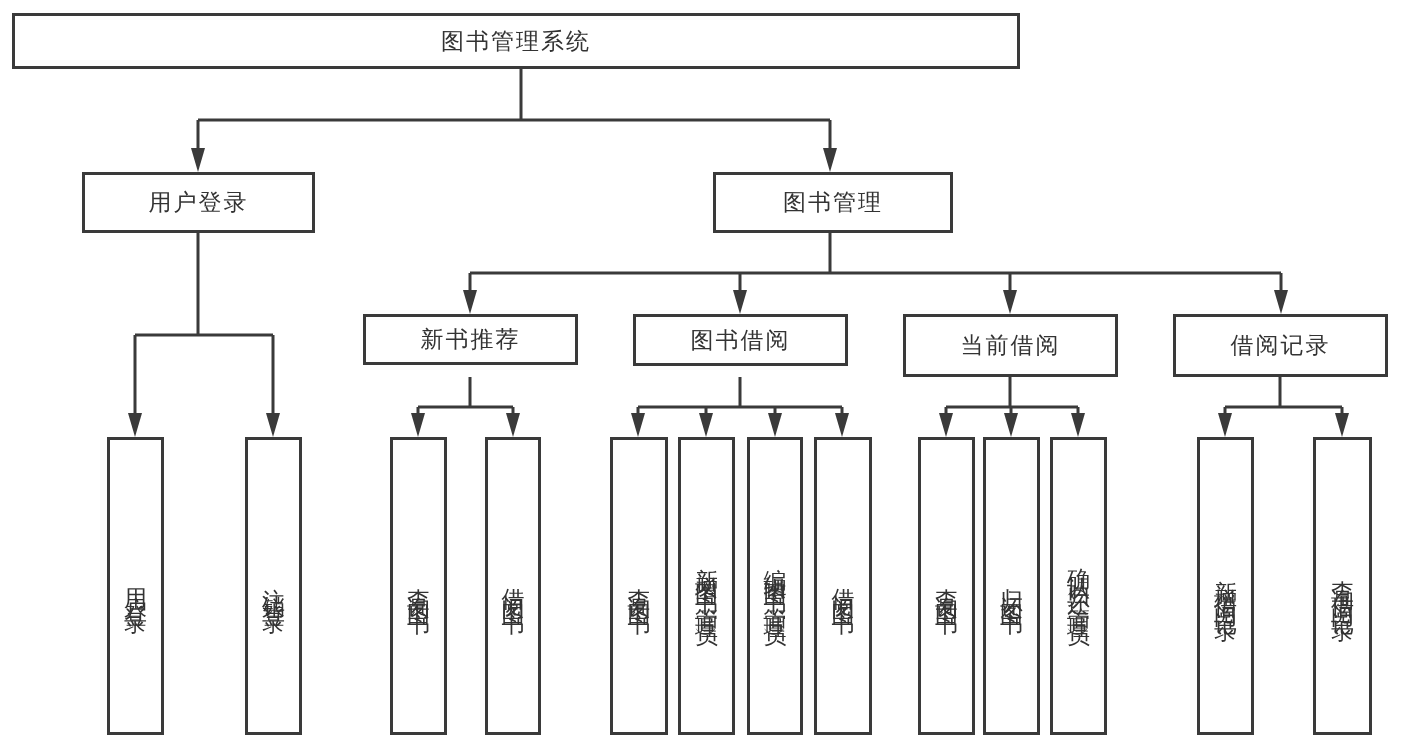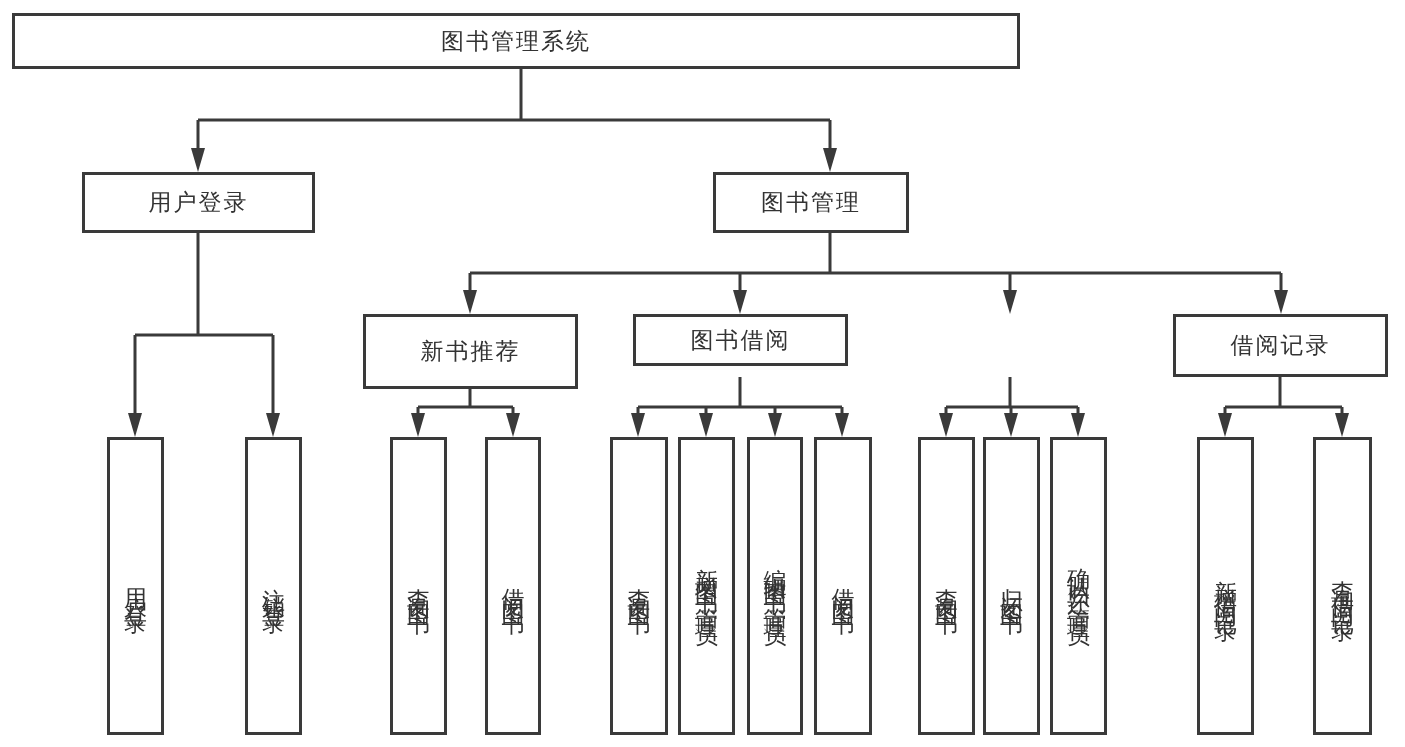--- a/index.html
+++ b/index.html
@@ -91,29 +91,32 @@
     <polygon points="1335,413 1349,413 1342,437"></polygon>
   </svg>
 
   <div class="box hbox" style="left:12px;top:13px;width:1008px;height:56px;">
     <span>图书管理系统</span>
   </div>
 
   <div class="box hbox" style="left:82px;top:172px;width:233px;height:61px;">
     <span>用户登录</span>
   </div>
-  <div class="box hbox" style="left:713px;top:172px;width:196px;height:61px;justify-content:center;">
+  <div class="box hbox" style="left:713px;top:172px;width:240px;height:61px;justify-content:center;">
     <span>图书管理</span>
   </div>
 
-  <div class="box hbox" style="left:363px;top:314px;width:215px;height:75px;">
+  <div class="box hbox" style="left:363px;top:314px;width:215px;height:51px;">
     <span>新书推荐</span>
   </div>
   <div class="box hbox" style="left:633px;top:314px;width:215px;height:52px;">
     <span>图书借阅</span>
+  </div>
+  <div class="box hbox" style="left:903px;top:314px;width:215px;height:63px;">
+    <span>当前借阅</span>
   </div>
   <div class="box hbox" style="left:1173px;top:314px;width:215px;height:63px;">
     <span>借阅记录</span>
   </div>
 
   <div class="box vbox" style="left:107px;top:437px;width:57px;height:298px;">
     <span>用户登录</span>
   </div>
   <div class="box vbox" style="left:245px;top:437px;width:57px;height:298px;">
     <span>注销登录</span>

